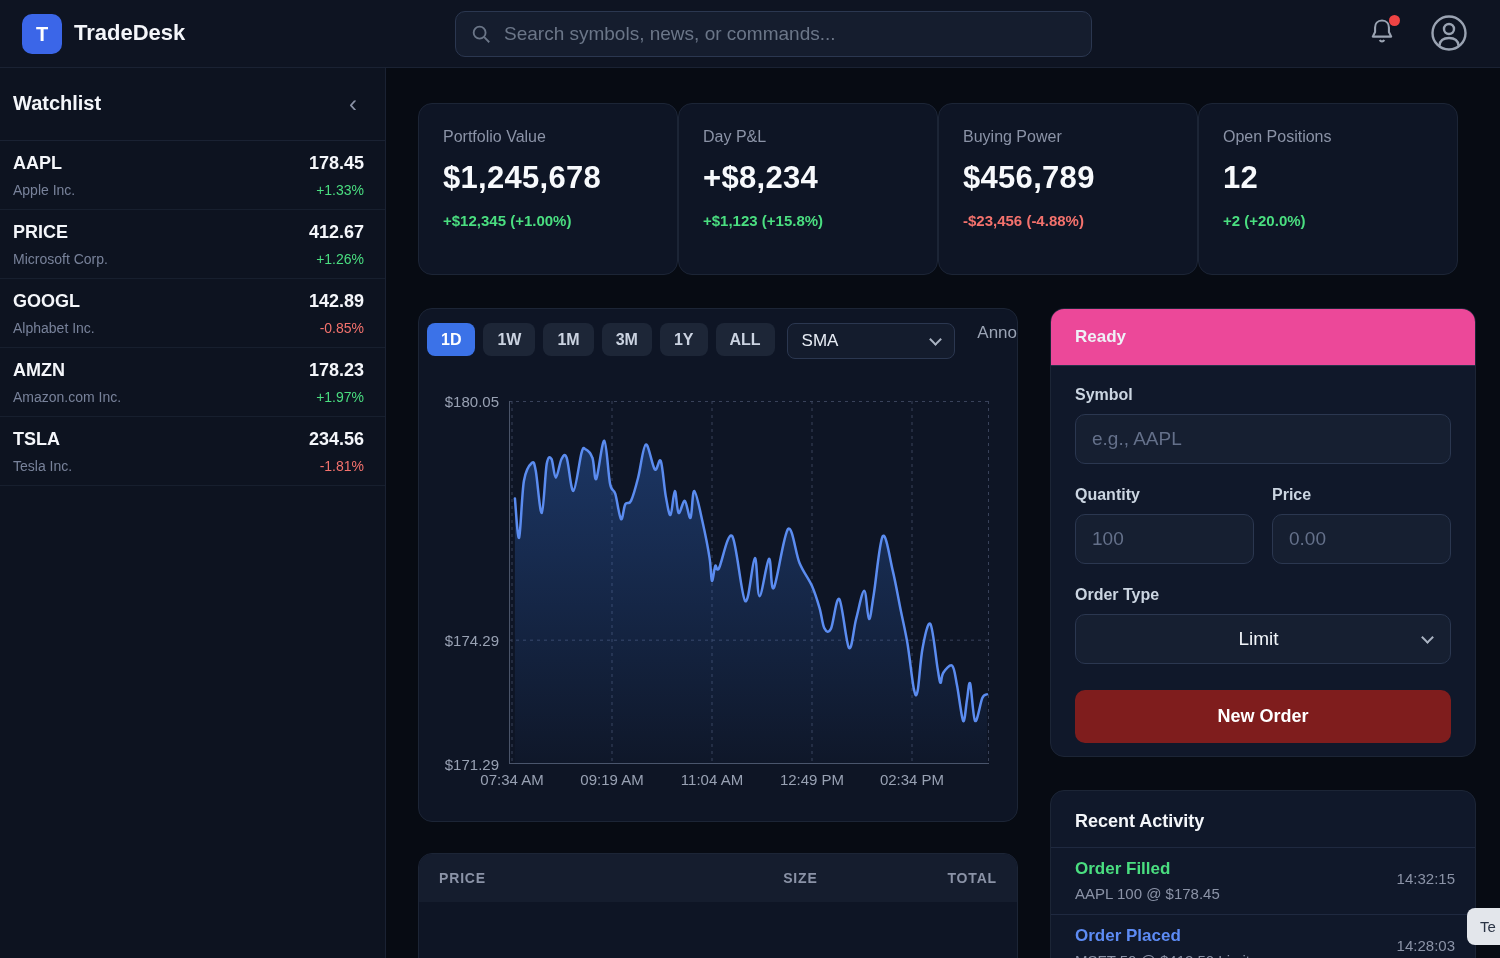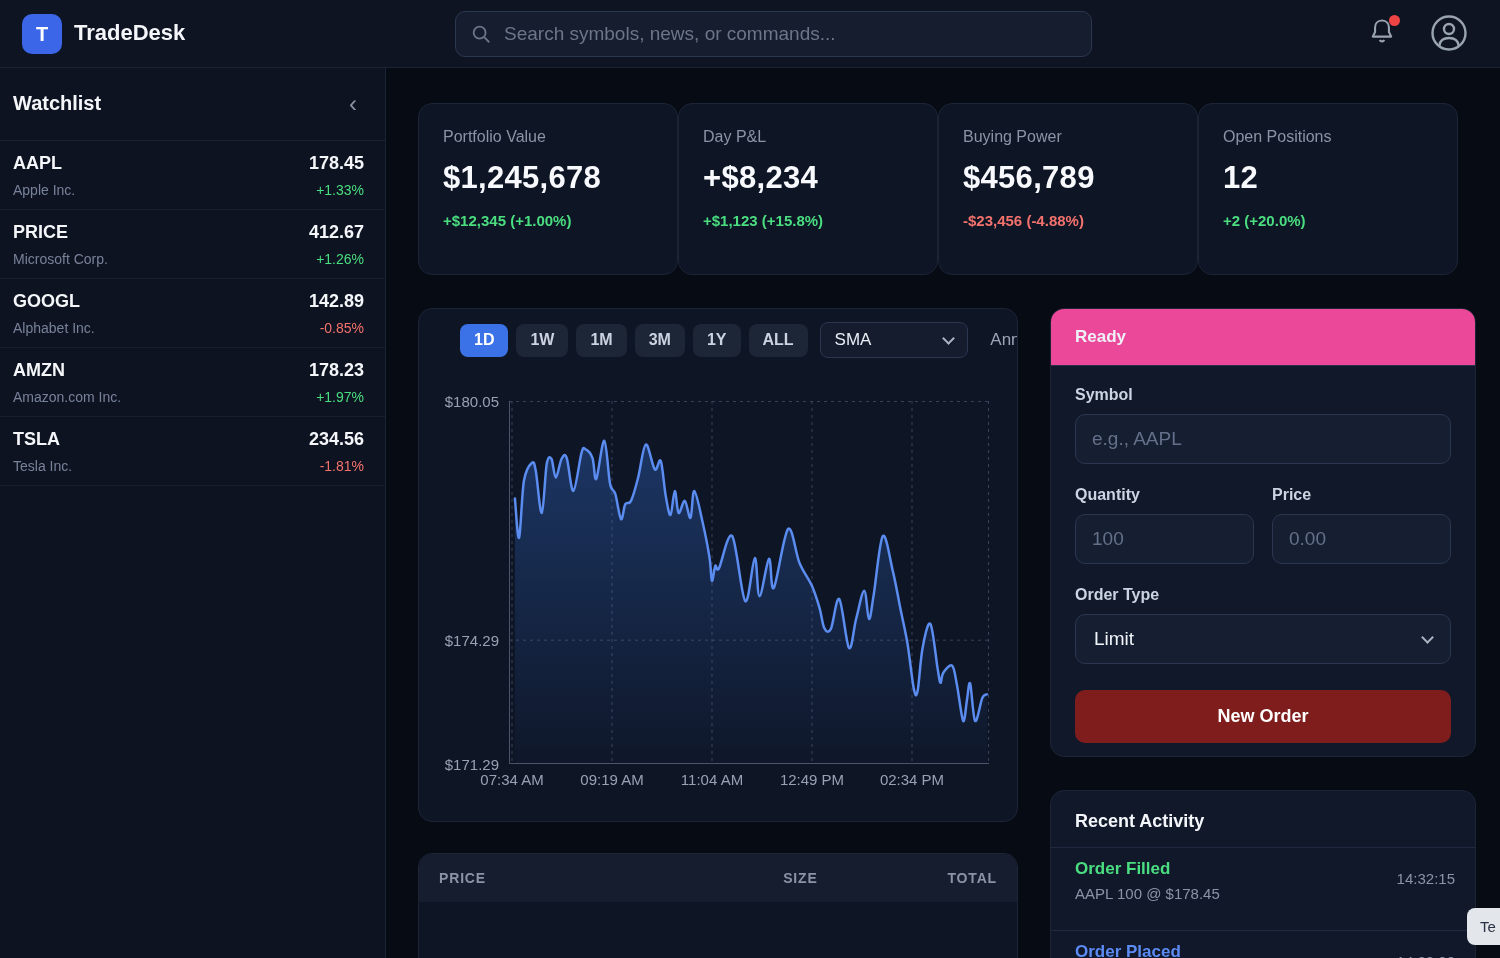--- a/index.html
+++ b/index.html
@@ -48,21 +48,21 @@
   .stats { position:absolute; left:31px; top:35px; display:grid; grid-template-columns:repeat(4,260px); }
   .card { height:172px; background:#0e1525; border:1px solid #1c2536; border-radius:14px; padding:24px; }
   .card-label { font-size:16px; color:#8b93a7; }
   .card-value { font-size:31px; font-weight:bold; color:#f7f9fc; margin-top:14px; letter-spacing:.3px; }
   .card-chg { font-size:15px; font-weight:600; margin-top:16px; }
 
   
   .chart-panel { position:absolute; left:31px; top:240px; width:600px; height:514px;
     background:#0e1525; border:1px solid #1c2536; border-radius:14px; overflow:hidden; }
   .toolbar { position:absolute; left:0; top:14px; width:100%; height:34px; display:flex;
-    align-items:center; padding-left:28px; white-space:nowrap;margin-left:13px; }
+    align-items:flex-start; padding-left:8px; white-space:nowrap; }
   .tf-btn { height:33px; padding:0 14px; margin-right:8px; border-radius:8px; background:#1d2637;
     color:#cbd3e1; font-size:16px; font-weight:600; display:flex; align-items:center; cursor:pointer; }
   .tf-btn.active { background:#3b72e8; color:#fff; }
   .ind-select { width:176px; height:36px; margin-left:4px; background:#141c2d; border:1px solid #2b3750;
     border-radius:8px; display:flex; align-items:center; padding:0 14px; cursor:pointer; }
   .ind-select .val { flex:1; font-size:17px; color:#e8edf5; }
   .clipped-btn { margin-left:22px; color:#9aa3b4; font-size:17px; cursor:pointer; }
   .chevron { width:9px; height:9px; border-right:2px solid #aab3c2; border-bottom:2px solid #aab3c2;
     transform:rotate(45deg); margin-top:-4px; }
   .plot-svg { position:absolute; left:90px; top:92px; }
@@ -88,31 +88,31 @@
     display:flex; align-items:center; padding-left:24px; font-size:17px; font-weight:600; color:#eef1f7; }
   .order-body { padding:20px 24px; }
   .fld-label { font-size:16px; font-weight:600; color:#cbd5e1; margin-bottom:10px; }
   .fld-input { width:100%; height:50px; background:#161f31; border:1px solid #2b3750; border-radius:10px;
     color:#e8edf5; font-size:19px; padding:0 16px; outline:none; font-family:inherit; }
   .fld-input::placeholder { color:#5d6activity878; }
   .fld-input::placeholder { color:#64708a; }
   .two-col { display:grid; grid-template-columns:1fr 1fr; gap:18px; margin-top:22px; }
   .ot-wrap { margin-top:22px; }
   .ot-select { width:100%; height:50px; background:#161f31; border:1px solid #2b3750; border-radius:10px;
-    display:flex; align-items:center; padding:0 18px; cursor:pointer; }
+    display:flex; align-items:center; padding:0 18px; cursor:pointer;text-align:center; }
   .ot-select .val { flex:1; font-size:19px; color:#f1f5f9; }
   .submit-btn { width:100%; height:53px; margin-top:26px; background:#7f1d1d; border:none; border-radius:10px;
     color:#fff; font-size:18px; font-weight:bold; cursor:pointer; font-family:inherit; }
 
   
   .act-panel { position:absolute; left:663px; top:722px; width:426px; height:260px;
     background:#10182a; border:1px solid #1c2536; border-radius:14px; overflow:hidden; }
   .act-title { padding:20px 24px 15px 24px; font-size:18px; font-weight:bold; color:#f4f6fa;
     border-bottom:1px solid #1f2940; }
-  .act-item { padding:11px 24px 28px 24px; border-bottom:1px solid #1f2940; position:relative; }
+  .act-item { padding:11px 24px 12px 24px; border-bottom:1px solid #1f2940; position:relative; }
   .act-t { font-size:17px; font-weight:600; }
   .act-d { font-size:15px; color:#8b93a7; margin-top:6px; }
   .act-time { position:absolute; right:20px; top:22px; font-size:15px; color:#8b93a7; }
 
   
   .toast { position:absolute; right:0; top:908px; height:37px; background:#e3e6eb;
     border-radius:8px 0 0 8px; display:flex; align-items:center; padding:0 2px 0 13px;
     color:#2a3344; font-size:15px; z-index:9; min-width:33px; }
 </style>
 </head>

